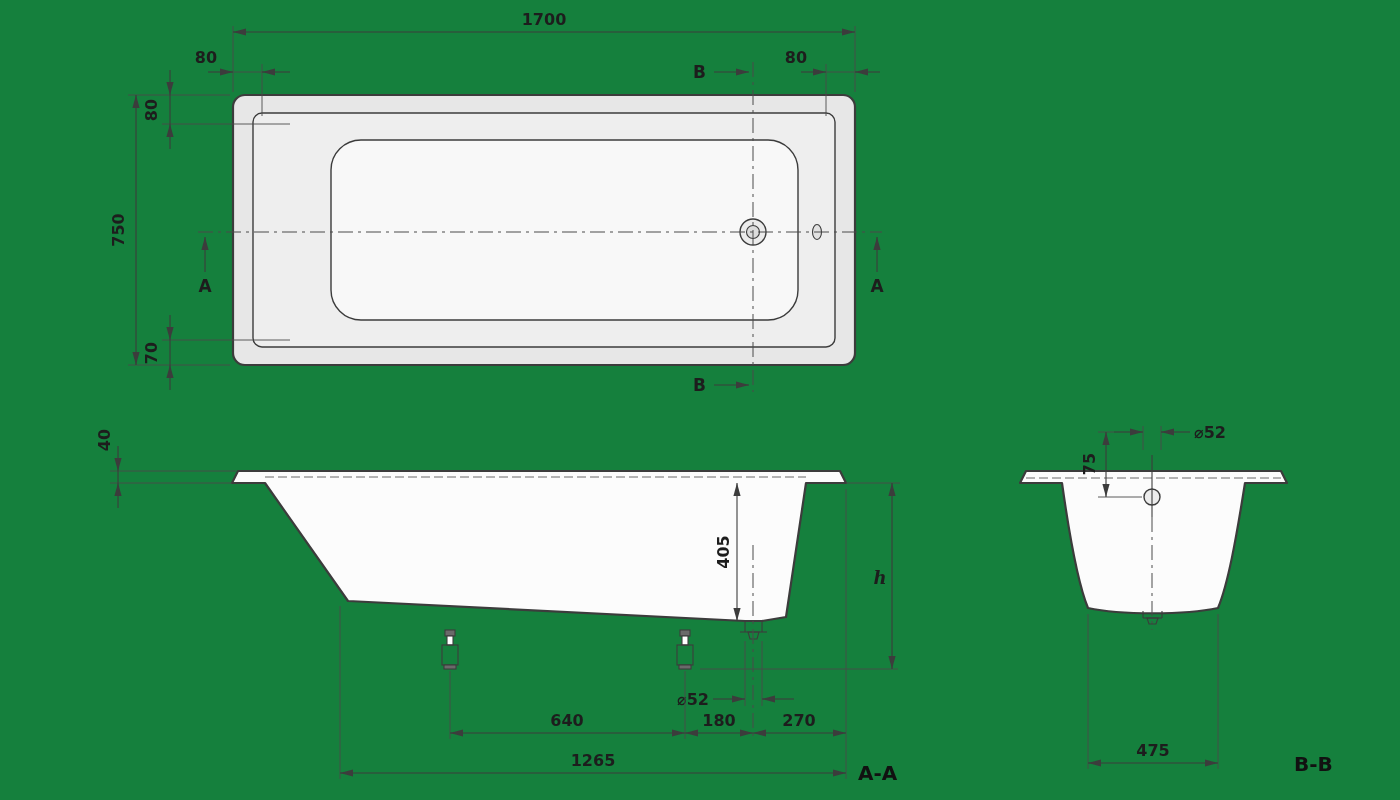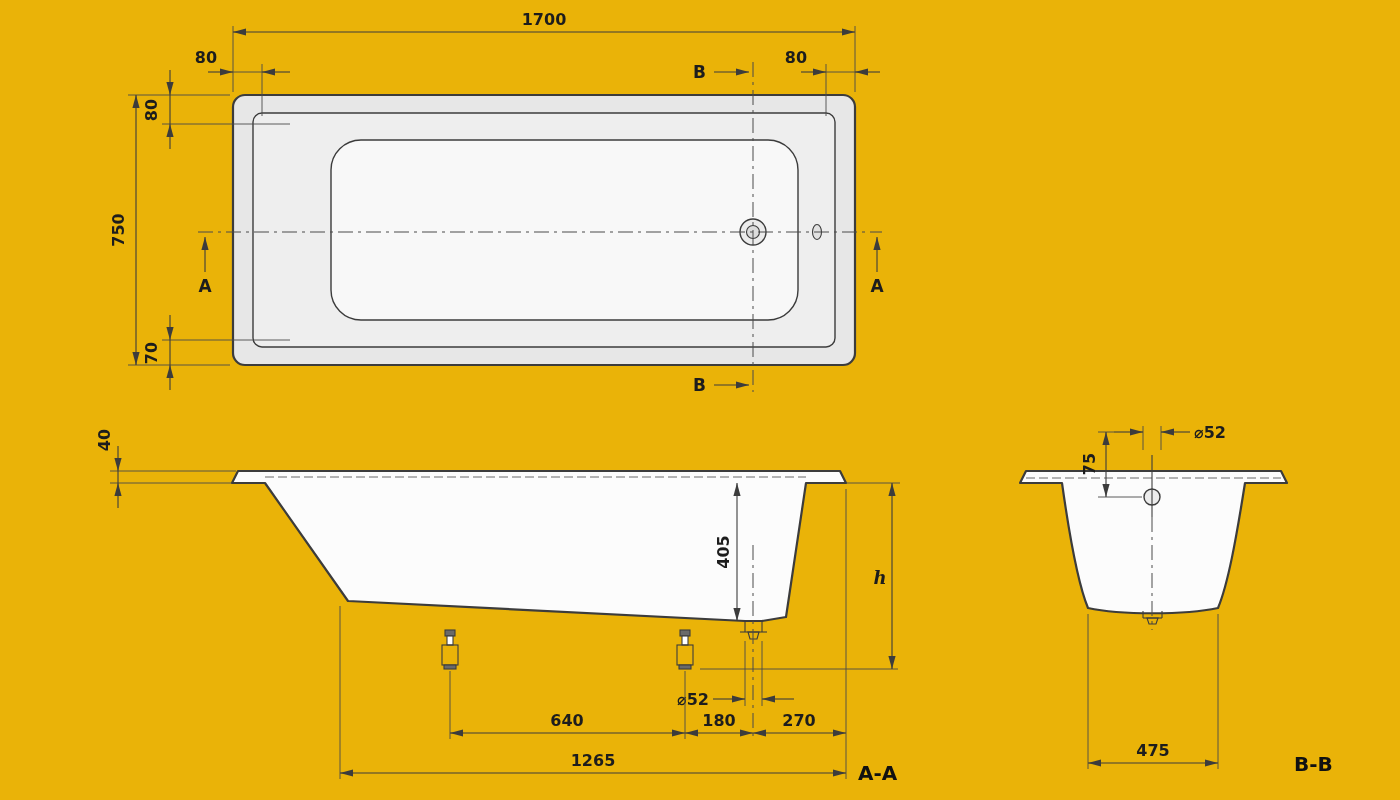--- a/index.html
+++ b/index.html
@@ -1,16 +1,16 @@
 <!DOCTYPE html>
 <html><head>
 <meta charset="utf-8">
 <style>
   html,body{margin:0;padding:0;background:#ffffff;}
-  .stage{position:relative;width:1400px;height:800px;background:#eab308;overflow:hidden;}
+  .stage{position:relative;width:1400px;height:800px;background:#15803d;overflow:hidden;}
   svg{position:absolute;inset:0;}
   .outline{fill:none;stroke:#3c3c3c;stroke-width:2.2;stroke-linejoin:round;}
   .mid{fill:none;stroke:#3c3c3c;stroke-width:1.4;}
   .thin{fill:none;stroke:#3c3c3c;stroke-width:1.1;}
   .ext{fill:none;stroke:#4a4a4a;stroke-width:0.9;}
   .dash{fill:none;stroke:#4a4a4a;stroke-width:1;stroke-dasharray:15 5 3 5;}
   .hid{fill:none;stroke:#5a5a5a;stroke-width:0.9;stroke-dasharray:9 4;}
   .dim{font:600 16px "DejaVu Sans", sans-serif;fill:#1d1d1d;}
   .letter{font:700 17px "DejaVu Sans", sans-serif;fill:#1d1d1d;}
   .section-label{font:700 20px "DejaVu Sans", sans-serif;fill:#111;}

